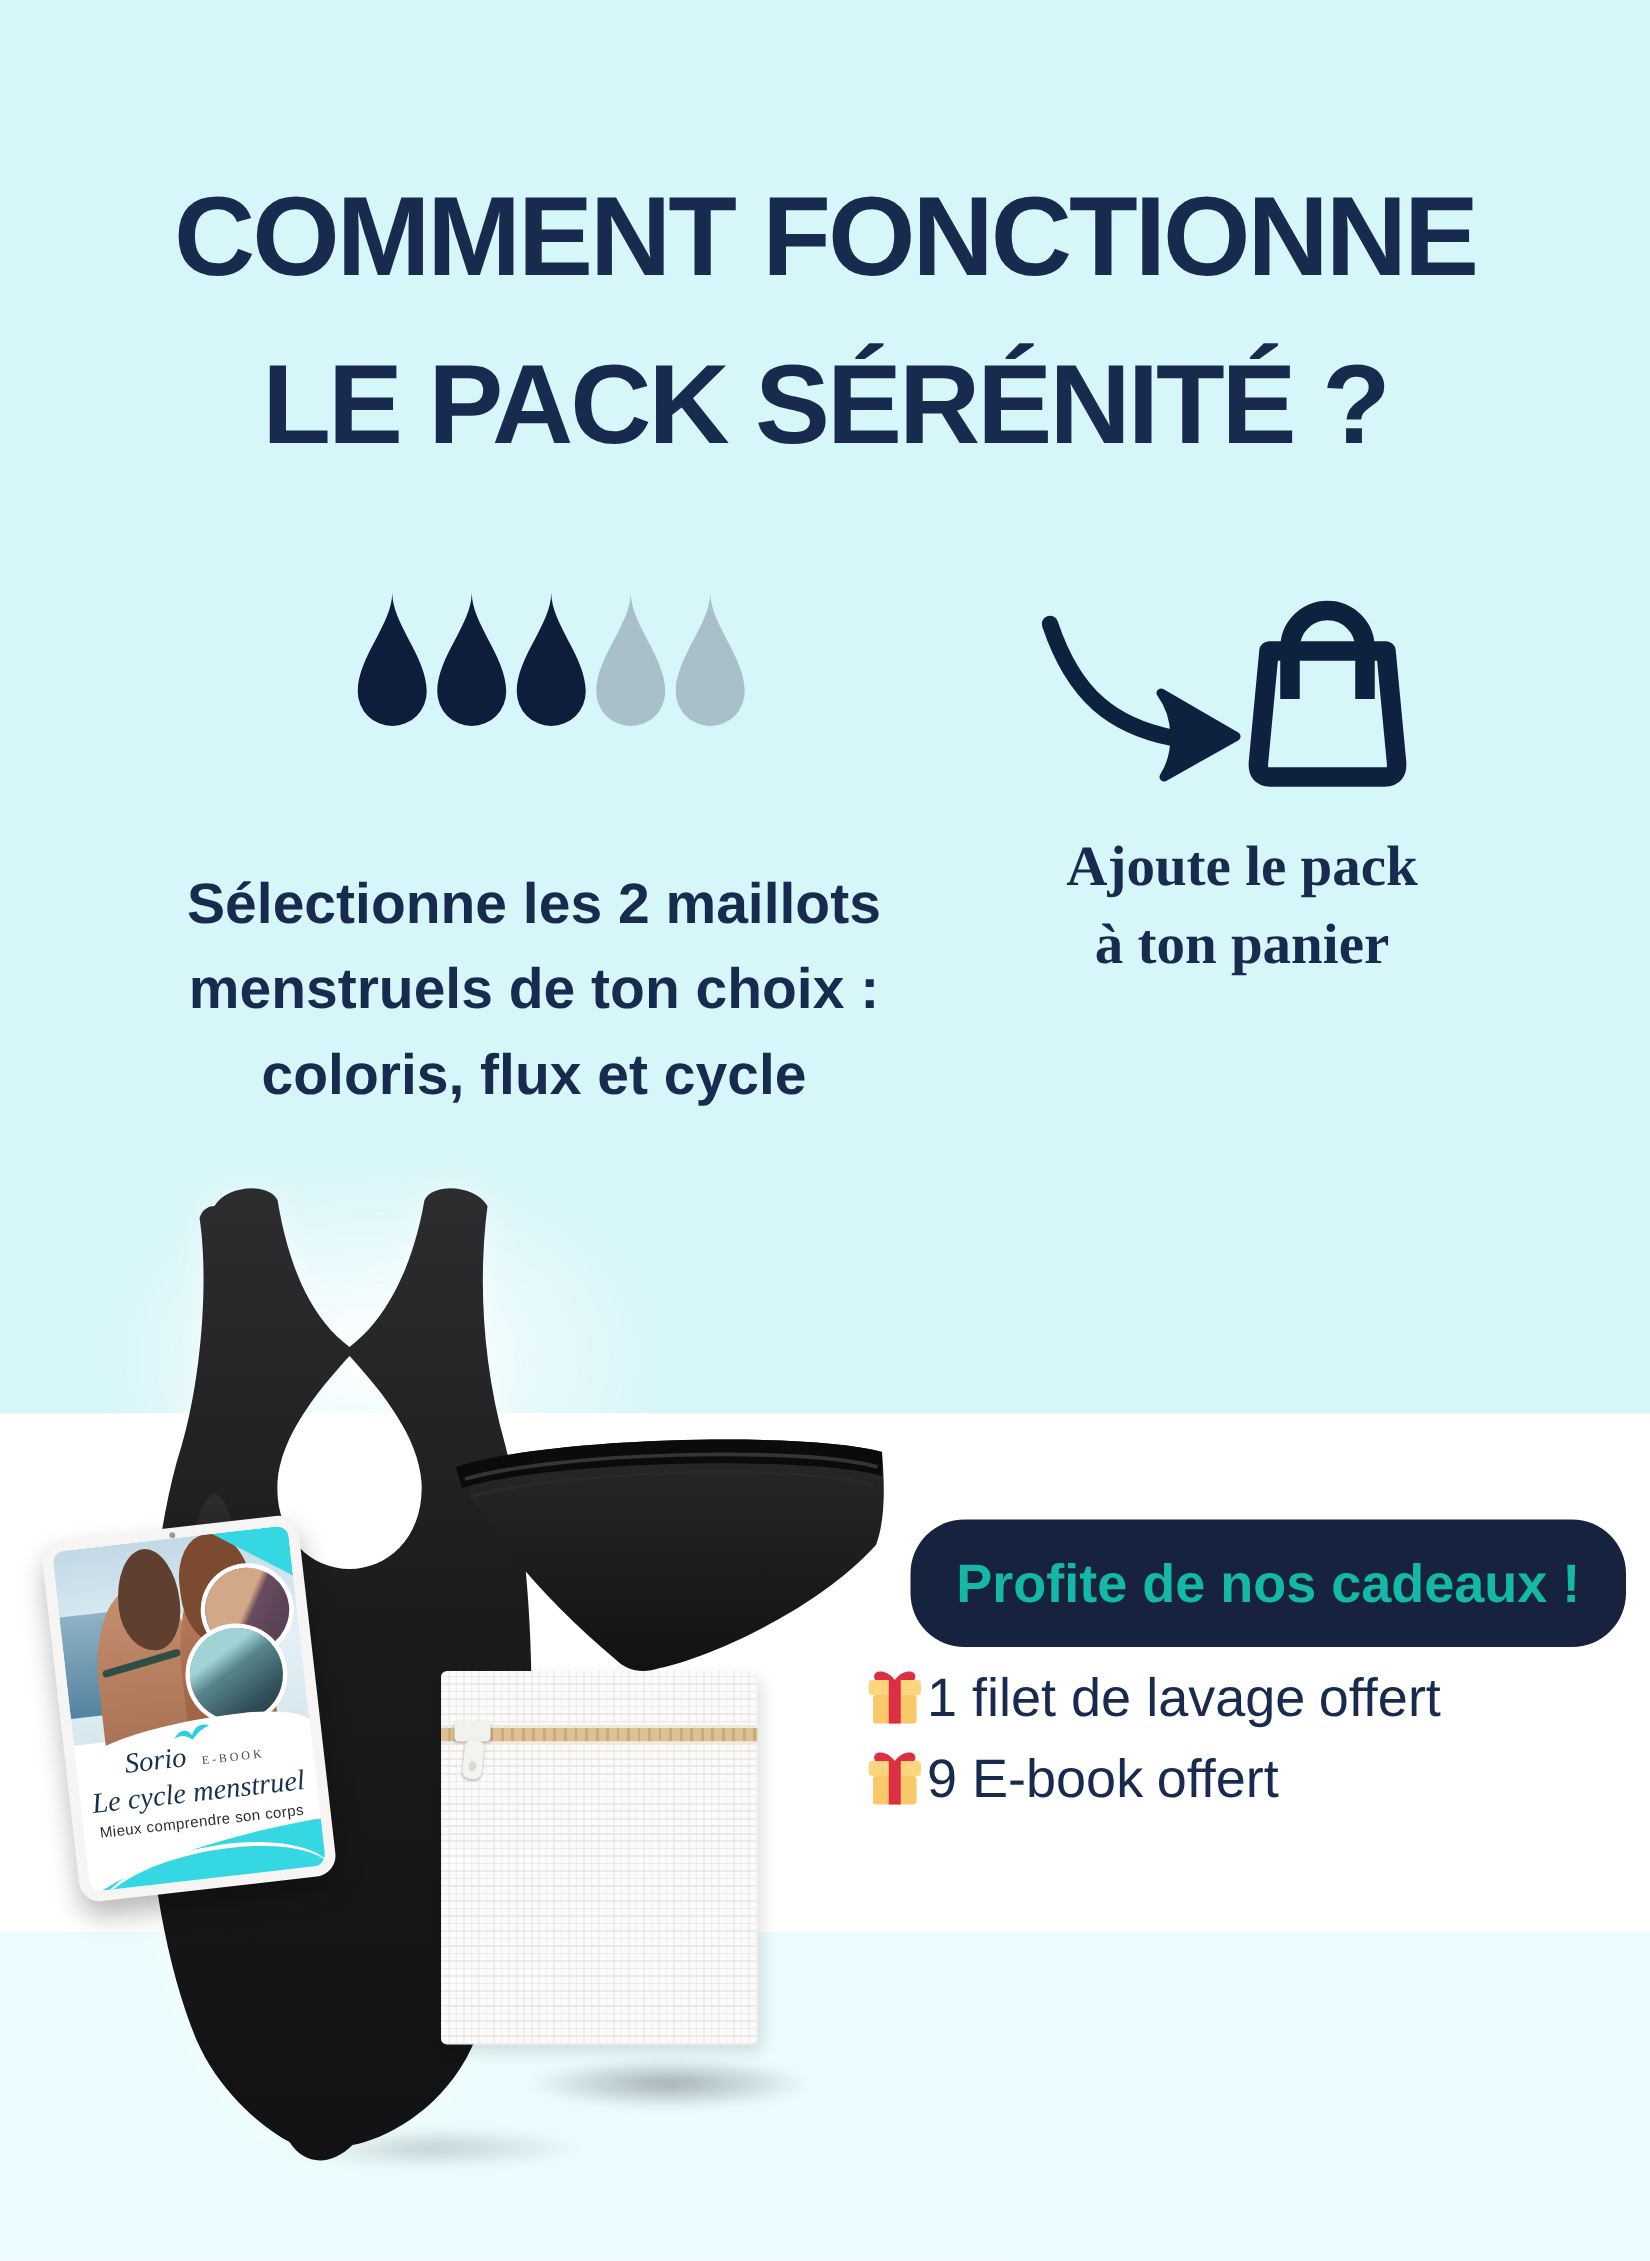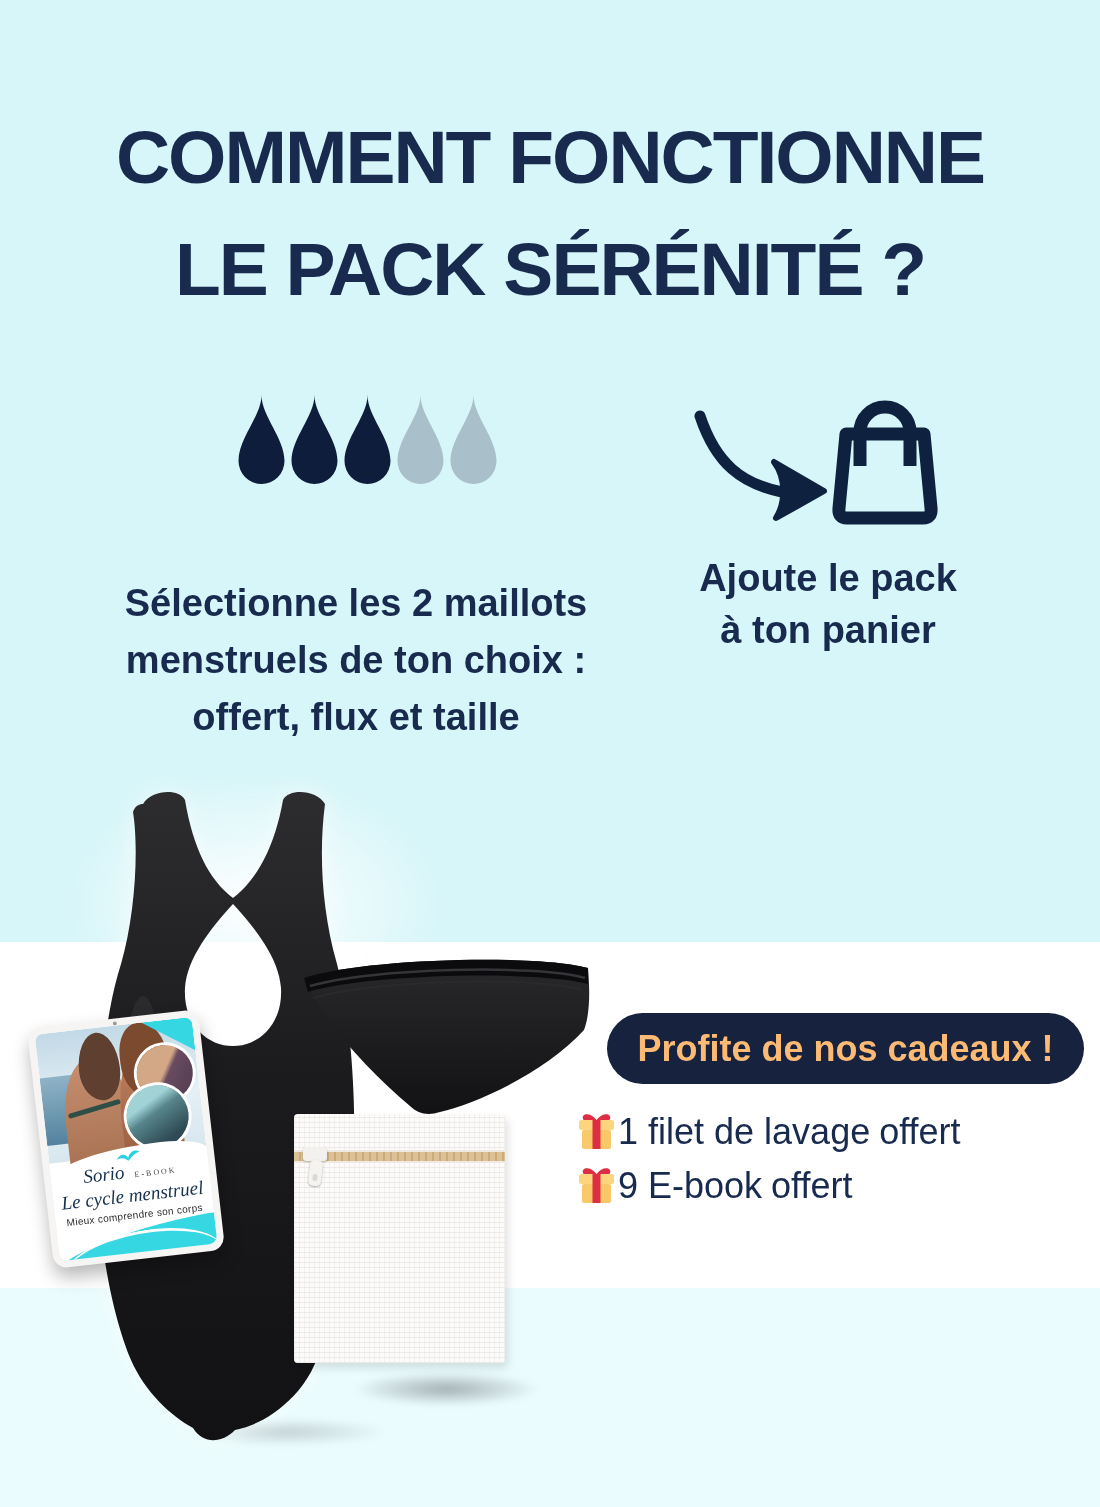--- a/index.html
+++ b/index.html
@@ -16,27 +16,27 @@
          font-weight:bold;font-size:75px;letter-spacing:-2px;line-height:1;z-index:7;margin-top:24px;}
   .title.l1{top:96px;}
   .title.l2{top:208px;}
 
   
   .droplets{position:absolute;left:237px;top:394px;display:flex;gap:4px;z-index:7;}
   .step-text{position:absolute;text-align:center;color:var(--navy,#182a4e);font-weight:bold;
              font-size:38px;z-index:7;}
   .step-text .ln{display:block;}
   #select-text{left:36px;top:535px;width:640px;line-height:57px;margin-top:40px;}
-  #add-text{left:628px;top:552px;width:400px;line-height:52px;}
+  #add-text{left:628px;top:552px;width:400px;line-height:52px;font-family:Liberation Serif, serif;}
   .cart-icon{position:absolute;left:690px;top:390px;z-index:7;}
 
   
-  .pill{position:absolute;left:607px;top:1013px;width:477px;height:71px;
+  .pill{position:absolute;left:607px;top:1013px;width:477px;height:85px;
         background:var(--pill-navy,#16223e);border-radius:36px;display:flex;align-items:center;
-        justify-content:center;color:#fdba74;font-weight:bold;font-size:36px;z-index:8;white-space:nowrap;}
+        justify-content:center;color:#14b8a6;font-weight:bold;font-size:36px;z-index:8;white-space:nowrap;}
   .gift-row{position:absolute;left:575px;display:flex;align-items:center;
             color:var(--navy,#182a4e);font-size:36px;z-index:8;white-space:nowrap;}
   #gift-row-1{top:1110px;}
   #gift-row-2{top:1164px;}
   .gift-row .hl{font-weight:normal;margin-left:9px;}
 
   
   .glow{position:absolute;left:55px;top:765px;width:400px;height:280px;z-index:1;
         background:radial-gradient(ellipse at center,rgba(255,255,255,.95) 0%,rgba(255,255,255,0) 68%);
         filter:blur(8px);}
@@ -133,21 +133,21 @@
       <svg width="49" height="94" viewBox="0 0 49 94">
          <path d="M24.5,1 C24.5,22 1.5,44 1.5,67 a23,23 0 0 0 46,0 C47.5,44 24.5,22 24.5,1 Z" fill="#a9bfca"></path>
        </svg>
       <svg width="49" height="94" viewBox="0 0 49 94">
          <path d="M24.5,1 C24.5,22 1.5,44 1.5,67 a23,23 0 0 0 46,0 C47.5,44 24.5,22 24.5,1 Z" fill="#a9bfca"></path>
        </svg>
     </div>
   <div class="step-text" id="select-text">
     <span class="ln">Sélectionne les 2 maillots</span>
     <span class="ln">menstruels de ton choix :</span>
-    <span class="ln">offert, flux et taille</span>
+    <span class="ln">coloris, flux et cycle</span>
   </div>
 
   <svg class="cart-icon" width="250" height="140" viewBox="0 0 250 140">
     <path d="M10,26 C26,74 52,94 92,102" stroke="#0e2240" stroke-width="11" fill="none" stroke-linecap="round"></path>
     <path d="M84,72 C96,88 96,112 86,128 L134,101 Z" fill="#0e2240" stroke="#0e2240" stroke-width="6" stroke-linejoin="round"></path>
     <path d="M170,76 L170,42 A25,25 0 0 1 220,42 L220,76" fill="none" stroke="#0e2240" stroke-width="13"></path>
     <path d="M156,44 L149,118 Q148,128 157,128 L233,128 Q242,128 241,118 L234,44 Z" fill="none" stroke="#0e2240" stroke-width="13" stroke-linejoin="round"></path>
   </svg>
   <div class="step-text" id="add-text">
     <span class="ln">Ajoute le pack</span>

